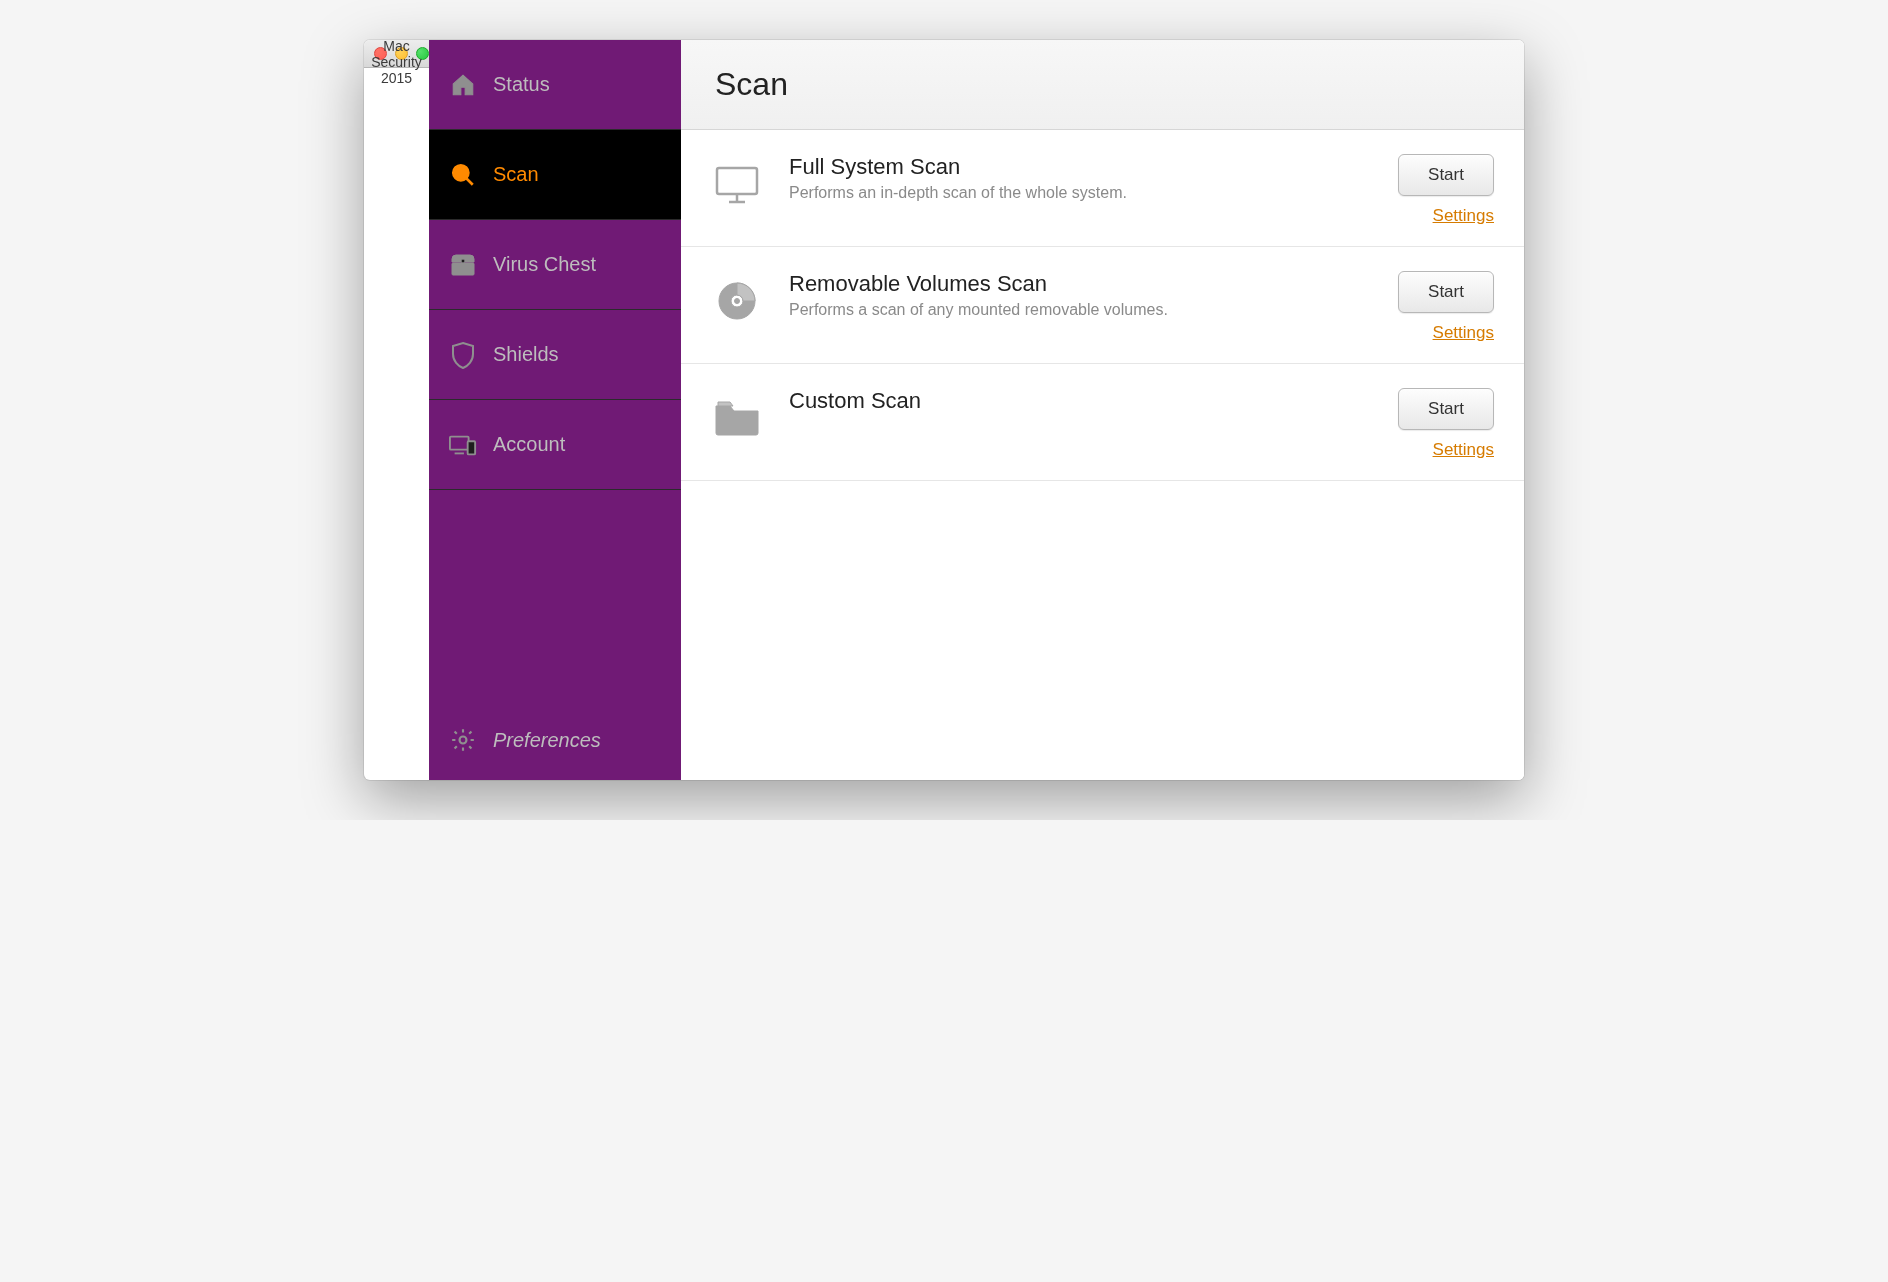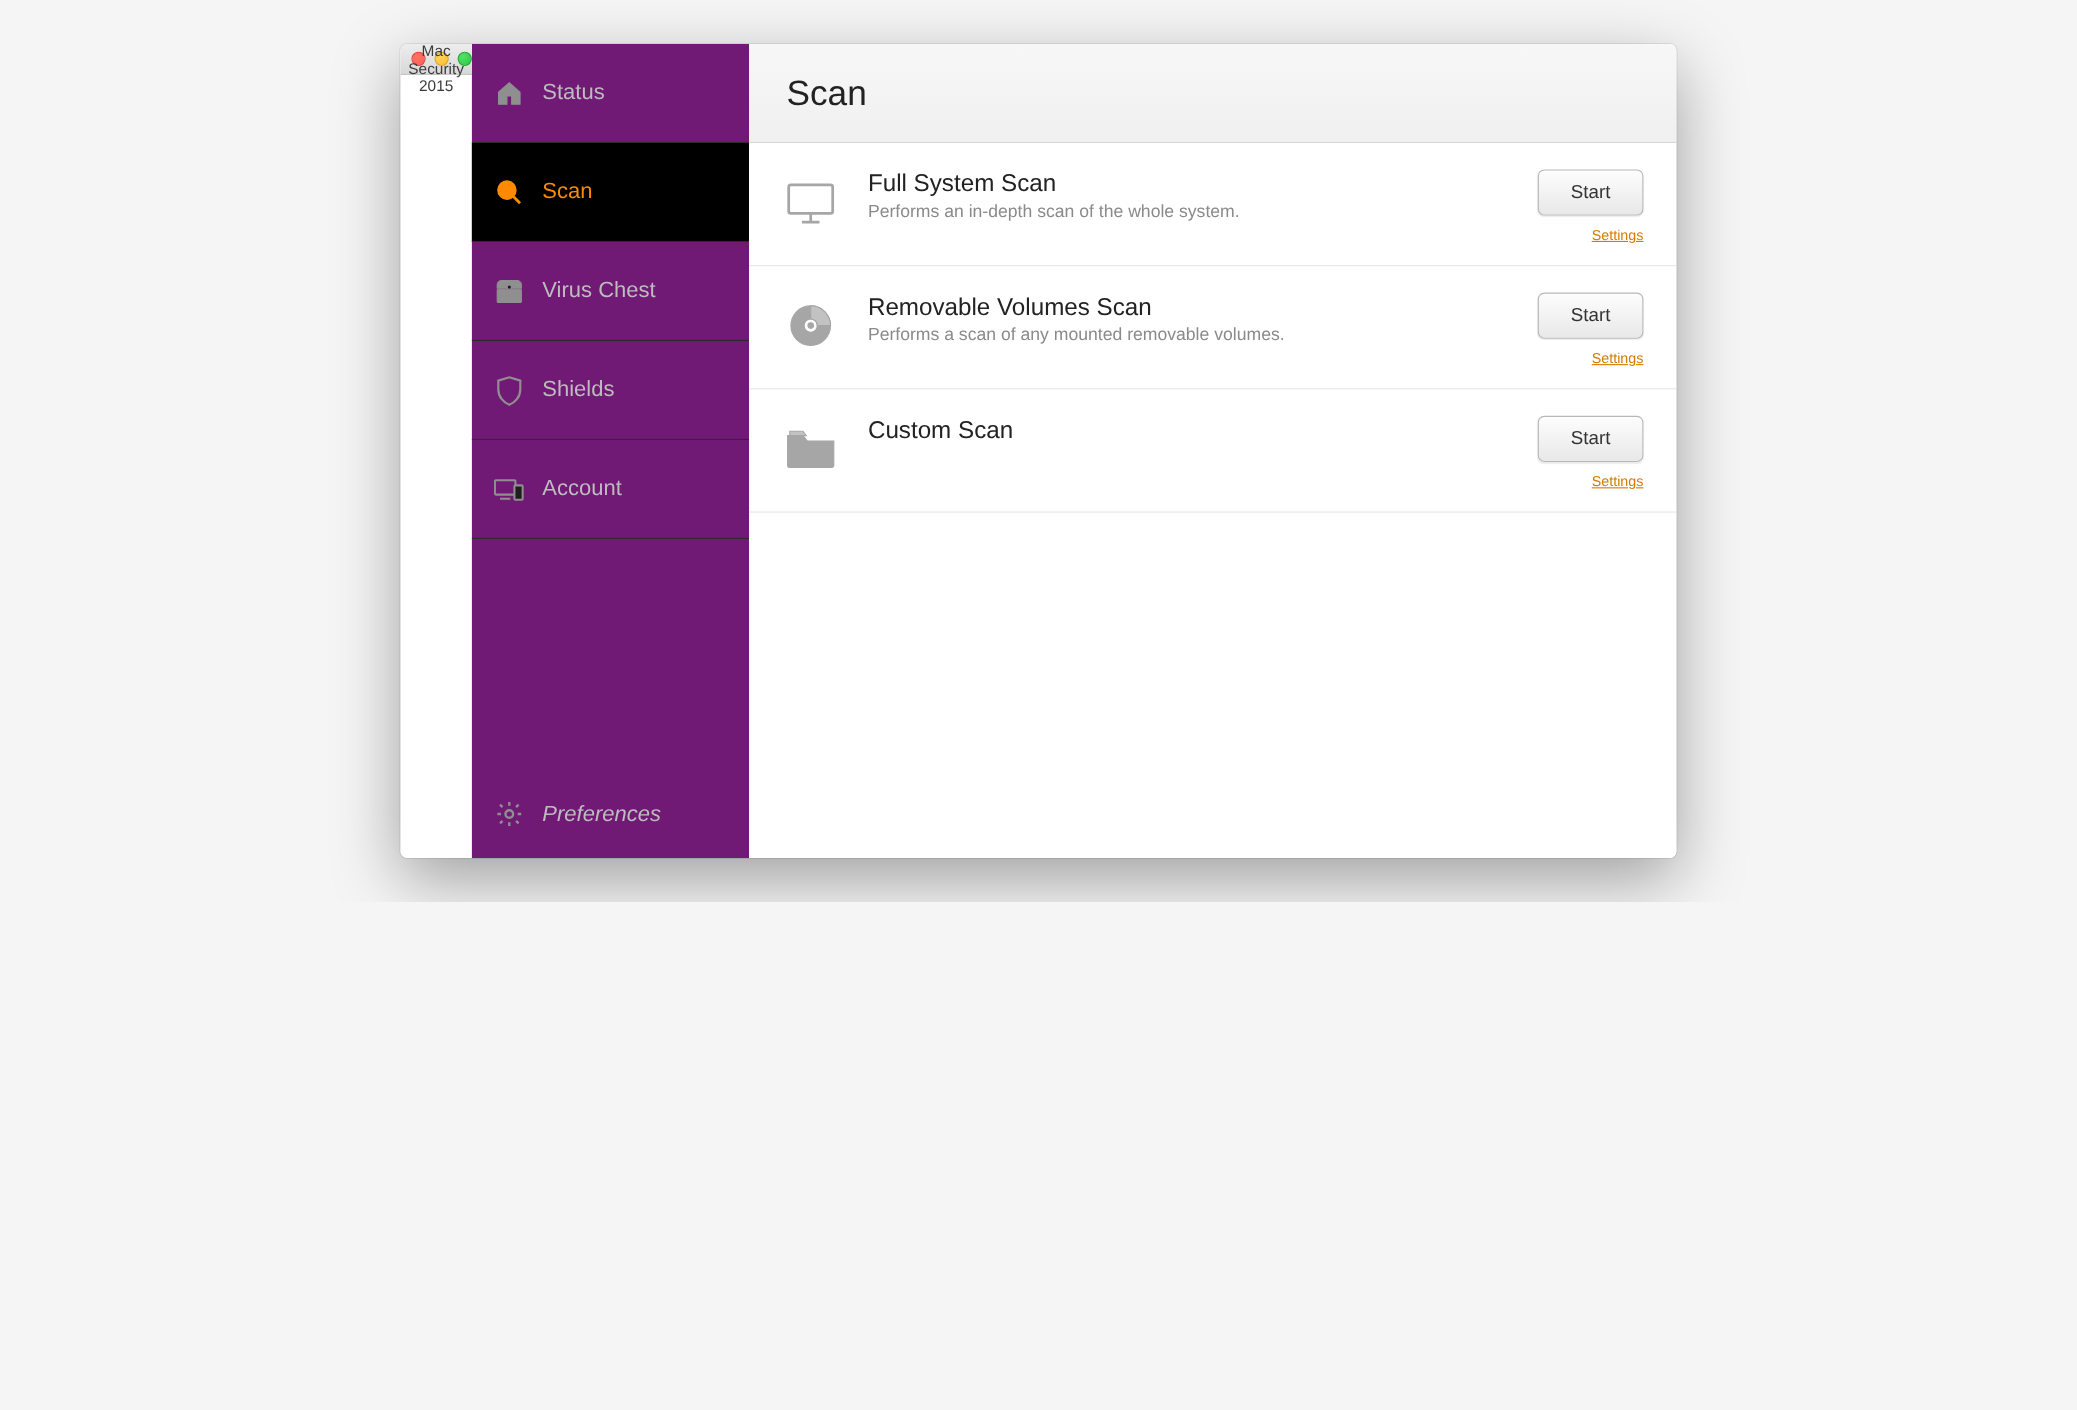--- a/index.html
+++ b/index.html
@@ -144,21 +144,21 @@
     border-radius: 6px;
     border: 1px solid #b7b7b7;
     background: linear-gradient(#fdfdfd,#e8e8e8);
     font-size: 17px;
     color:#333;
     cursor: pointer;
     box-shadow: 0 1px 0 rgba(255,255,255,0.6) inset, 0 1px 1px rgba(0,0,0,0.08);
   }
   .settings-link {
     color:#d67b00;
-    font-size: 13px;
+    font-size: 17px;
     text-decoration: underline;
     cursor: pointer;
   }
 </style>
 </head>
 <body>
 
 <div class="window">
   <div class="titlebar">
     <div class="traffic-lights">

